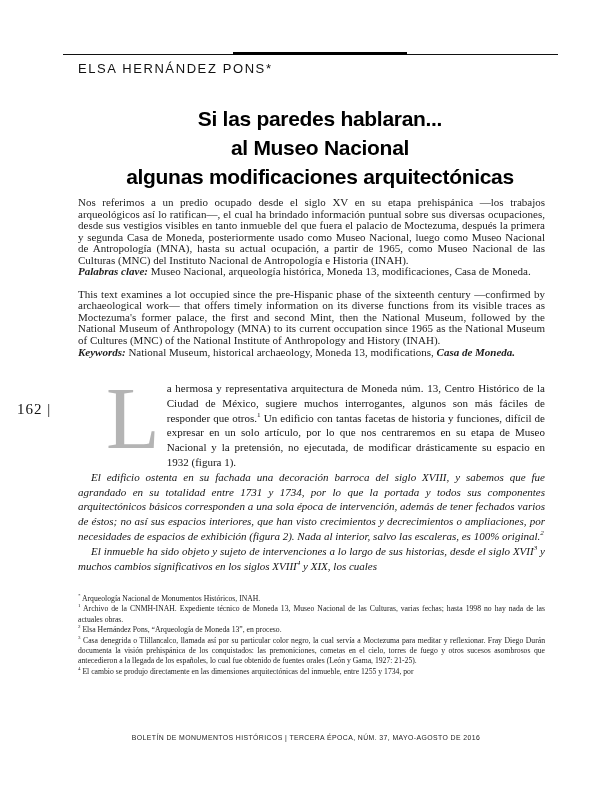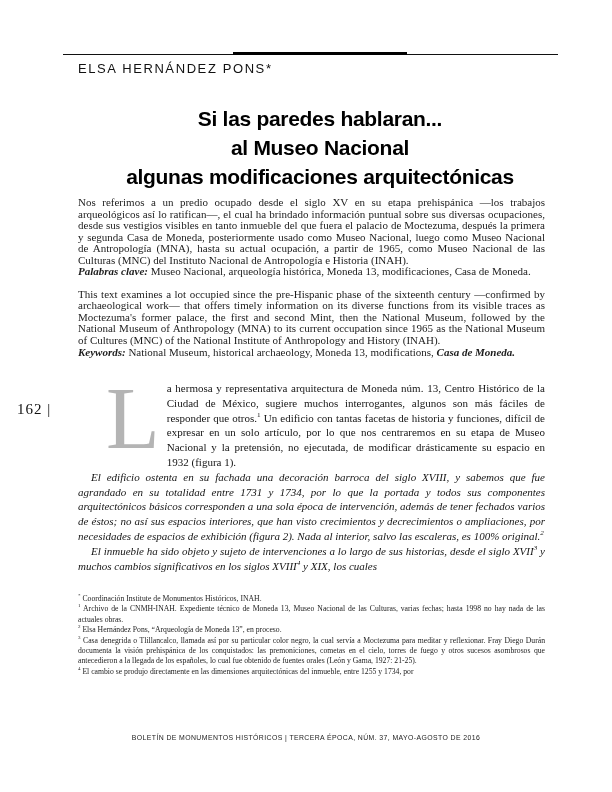--- a/index.html
+++ b/index.html
@@ -100,21 +100,21 @@
     </p>
     <p class="indent">
       <span>El edificio ostenta en su fachada una decoración barroca del siglo XVIII, y sabemos que fue agrandado en su totalidad entre 1731 y 1734, por lo que la portada y todos sus componentes arquitectónicos básicos corresponden a una sola época de intervención, además de tener fechados varios de éstos; no así sus espacios interiores, que han visto crecimientos y decrecimientos o ampliaciones, por necesidades de espacios de exhibición (figura 2). Nada al interior, salvo las escaleras, es 100% original.</span><sup>2</sup>
     </p>
     <p class="indent">
       <span>El inmueble ha sido objeto y sujeto de intervenciones a lo largo de sus historias, desde el siglo XVII</span><sup>3</sup><span> y muchos cambios significativos en los siglos XVIII</span><sup>4</sup><span> y XIX, los cuales</span>
     </p>
   </div>
 
   <div class="footnotes">
-    <p><sup>*</sup><span> Coordinación Institute de Monumentos Históricos, INAH.</span></p>
+    <p><sup>*</sup><span> Arqueología Nacional de Monumentos Históricos, INAH.</span></p>
     <p><sup>1</sup><span> Archivo de la CNMH-INAH. Expediente técnico de Moneda 13, Museo Nacional de las Culturas, varias fechas; hasta 1998 no hay nada de las actuales obras.</span></p>
     <p><sup>2</sup><span> Elsa Hernández Pons, “Arqueología de Moneda 13”, en proceso.</span></p>
     <p><sup>3</sup><span> Casa denegrida o Tlillancalco, llamada así por su particular color negro, la cual servía a Moctezuma para meditar y reflexionar. Fray Diego Durán documenta la visión prehispánica de los conquistados: las premoniciones, cometas en el cielo, torres de fuego y otros sucesos asombrosos que antecedieron a la llegada de los españoles, lo cual fue obtenido de fuentes orales (León y Gama, 1927: 21-25).</span></p>
     <p><sup>4</sup><span> El cambio se produjo directamente en las dimensiones arquitectónicas del inmueble, entre 1255 y 1734, por</span></p>
   </div>
 
   <div class="footer">BOLETÍN DE MONUMENTOS HISTÓRICOS | TERCERA ÉPOCA, NÚM. 37, MAYO-AGOSTO DE 2016</div>
 
 </div>
 

